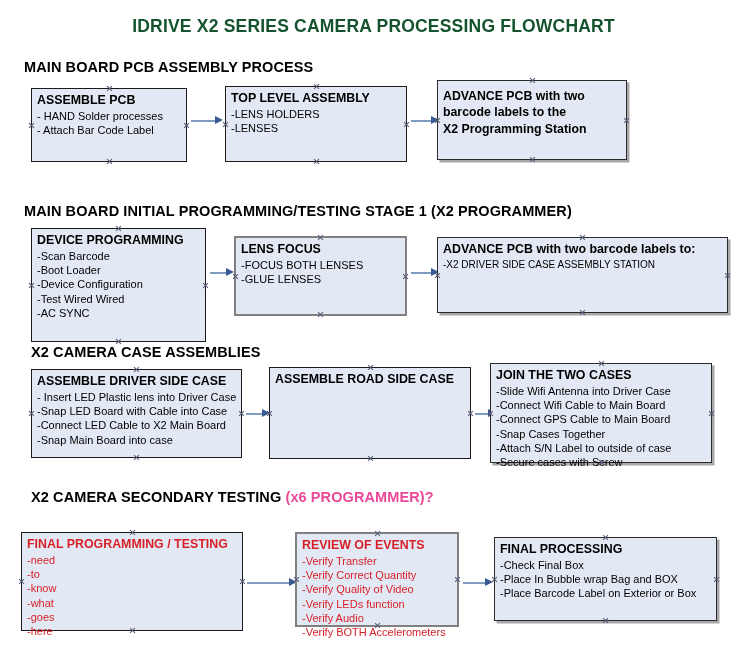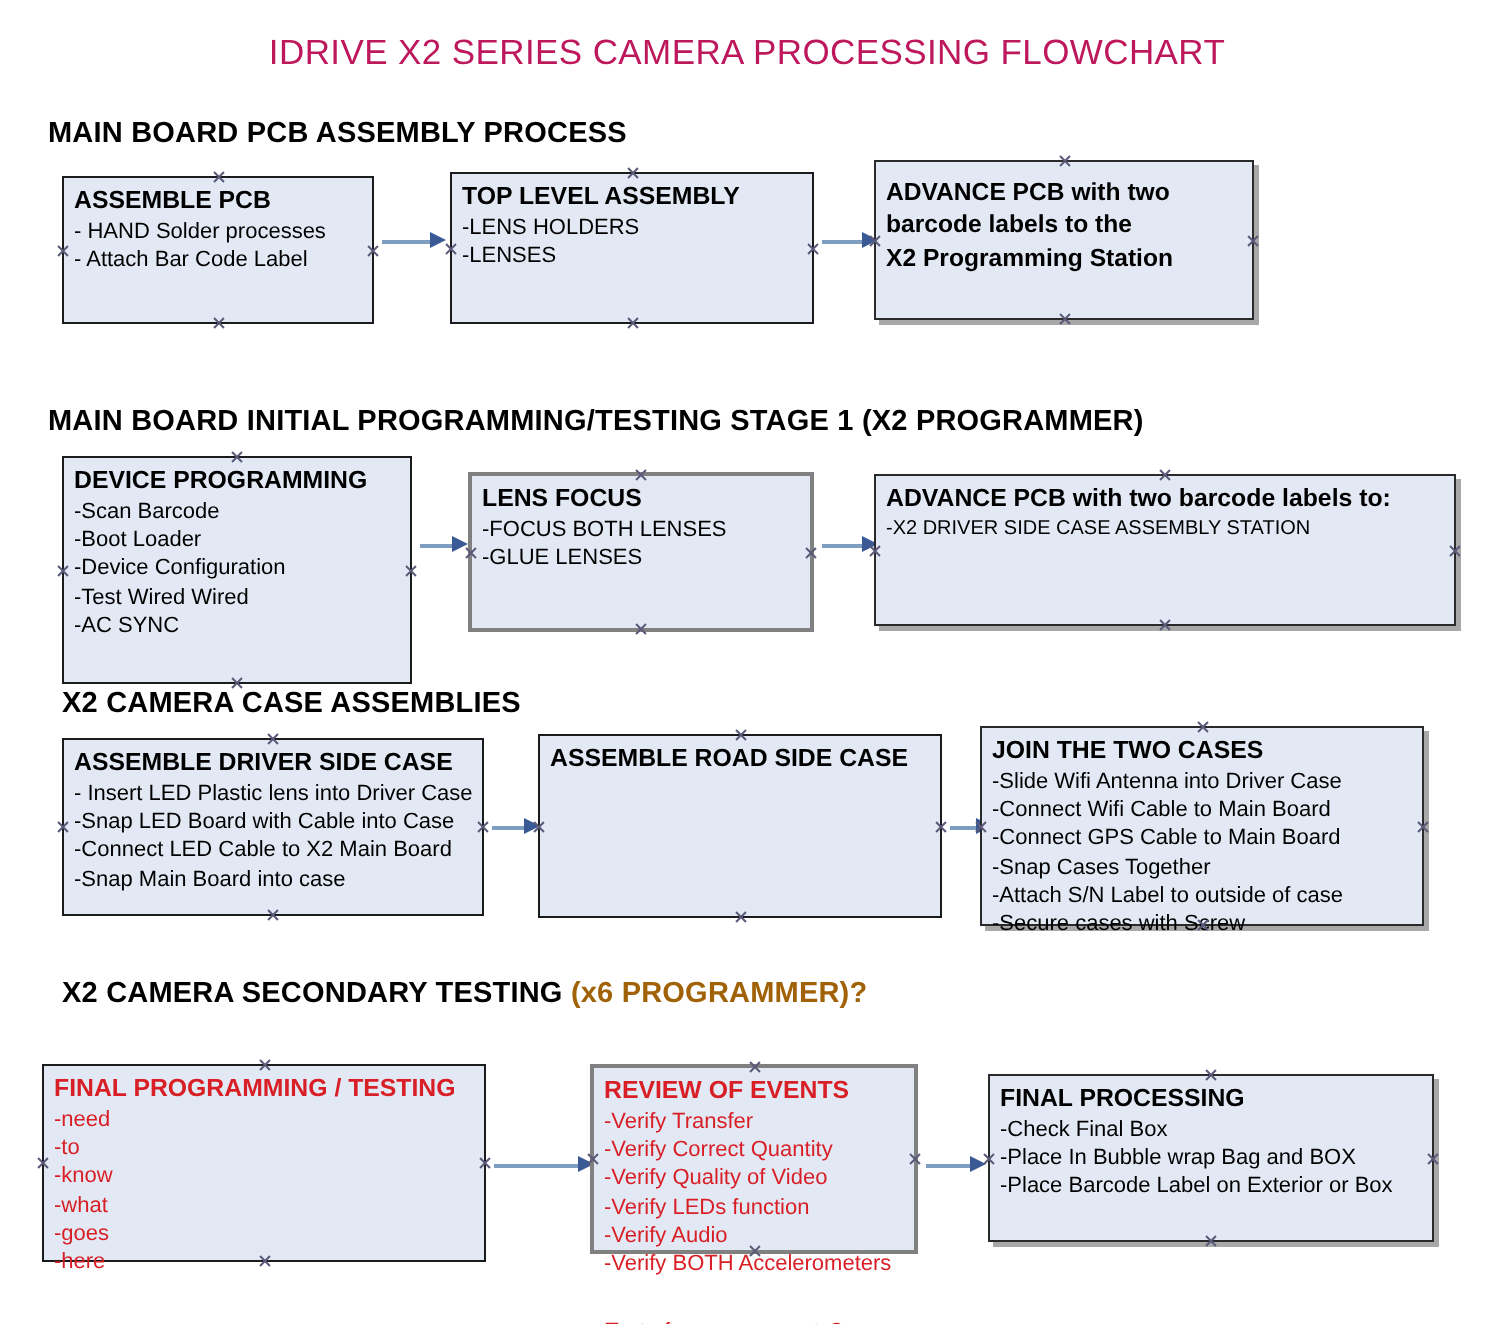--- a/index.html
+++ b/index.html
@@ -11,34 +11,34 @@
     overflow:hidden;
     position:relative;
   }
   #canvas{position:relative;width:747px;height:662px;}
 
   .title{
     position:absolute;
     left:0;top:16px;width:747px;
     text-align:center;
     font-size:17.5px;
-    font-weight:normal;
+    font-weight:bold;
     letter-spacing:0.2px;
-    color:#be185d;
+    color:#14532d;
   }
 
   .sec-head{
     position:absolute;
     font-size:14.5px;
     font-weight:bold;
     color:#000;
     white-space:nowrap;
     letter-spacing:0.1px;
   }
-  .sec-head .red{color:#a16207;}
+  .sec-head .red{color:#ec4899;}
 
   
   .box{
     position:absolute;
     background:#e3e9f4;
     box-sizing:border-box;
     padding:4px 4px 3px 5px;
     overflow:visible;
   }
   .box.dark{border:1.4px solid #1b1b1b;}

